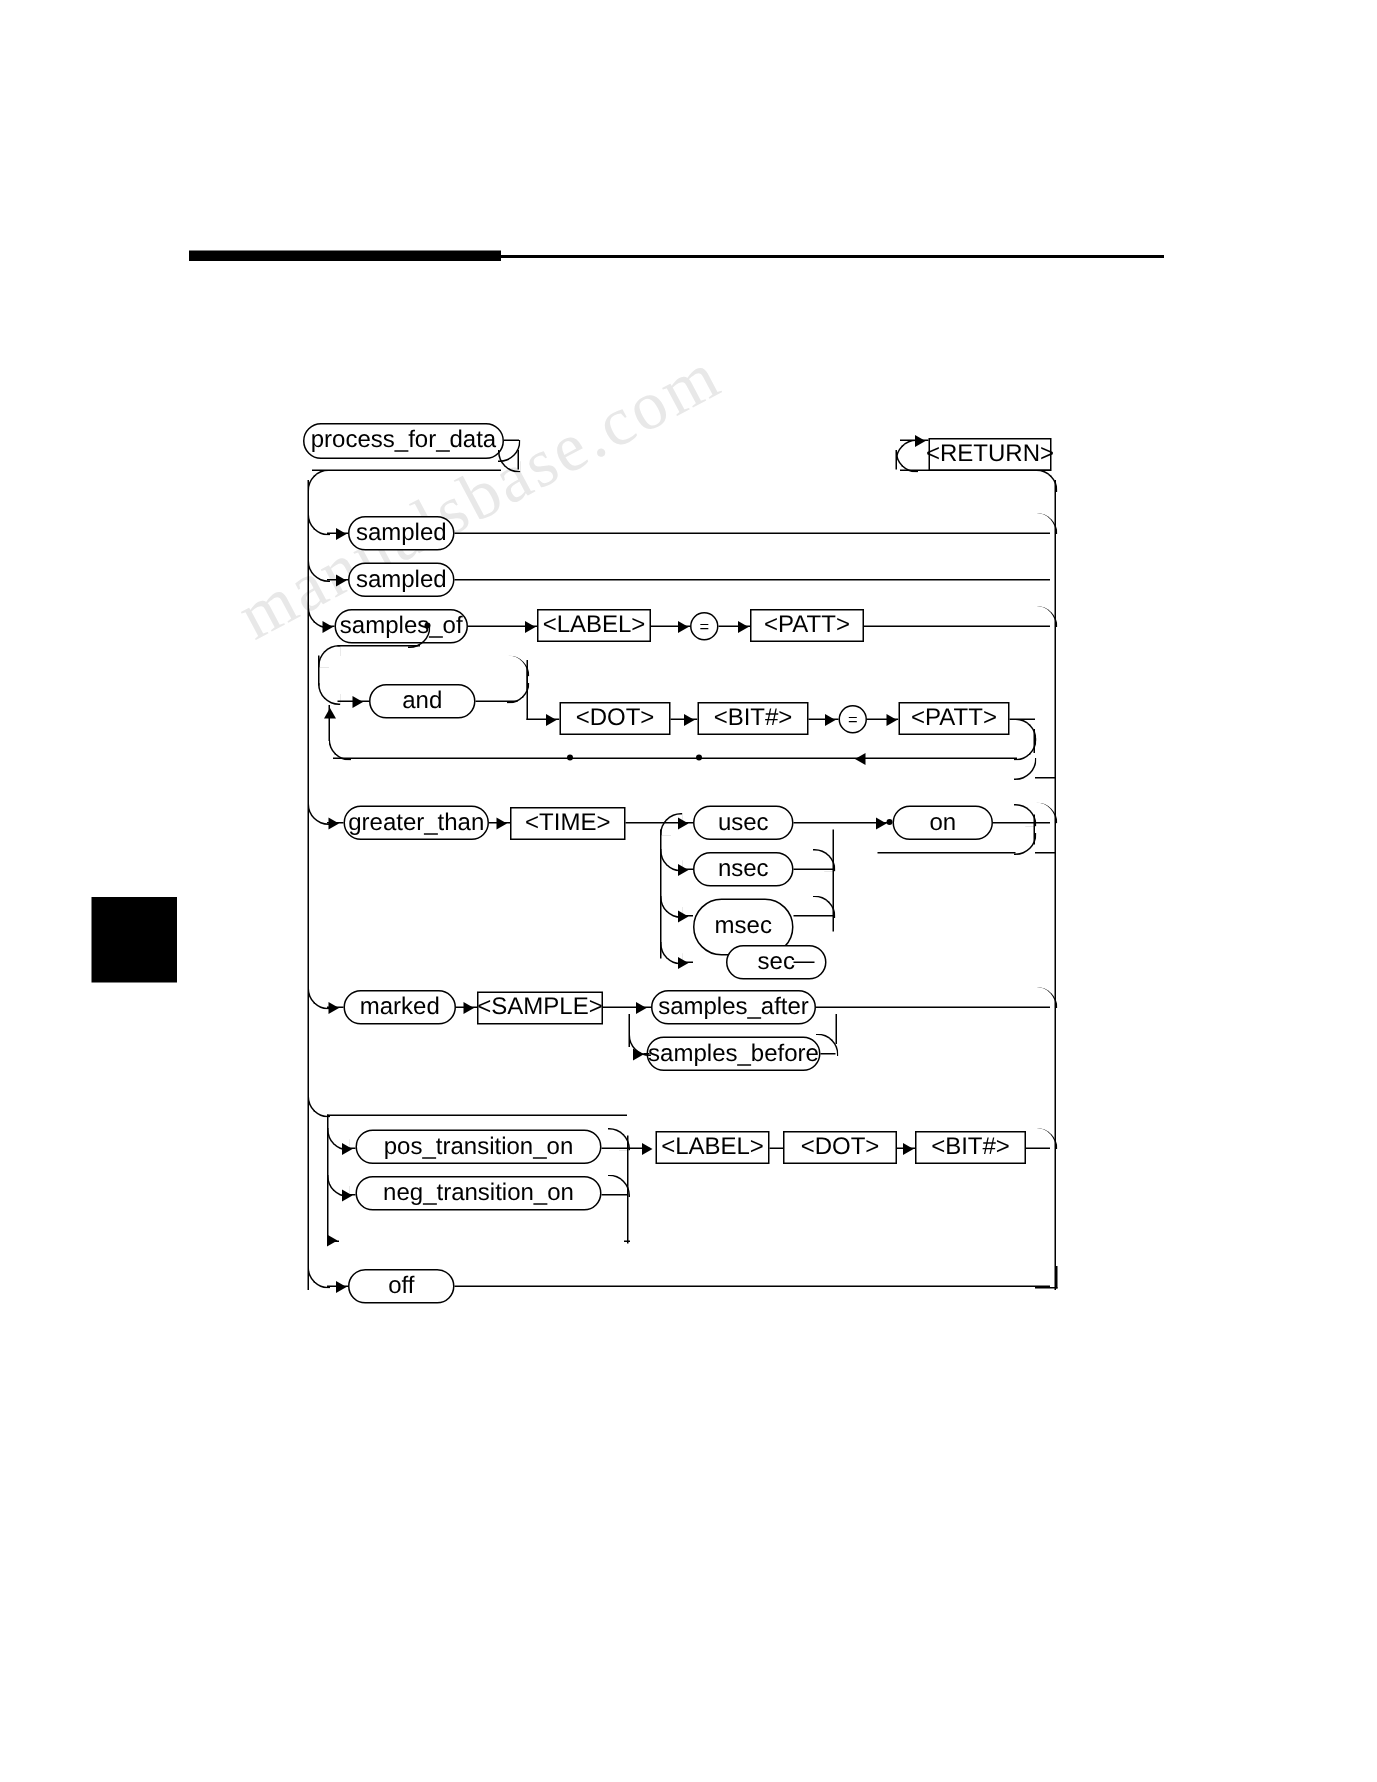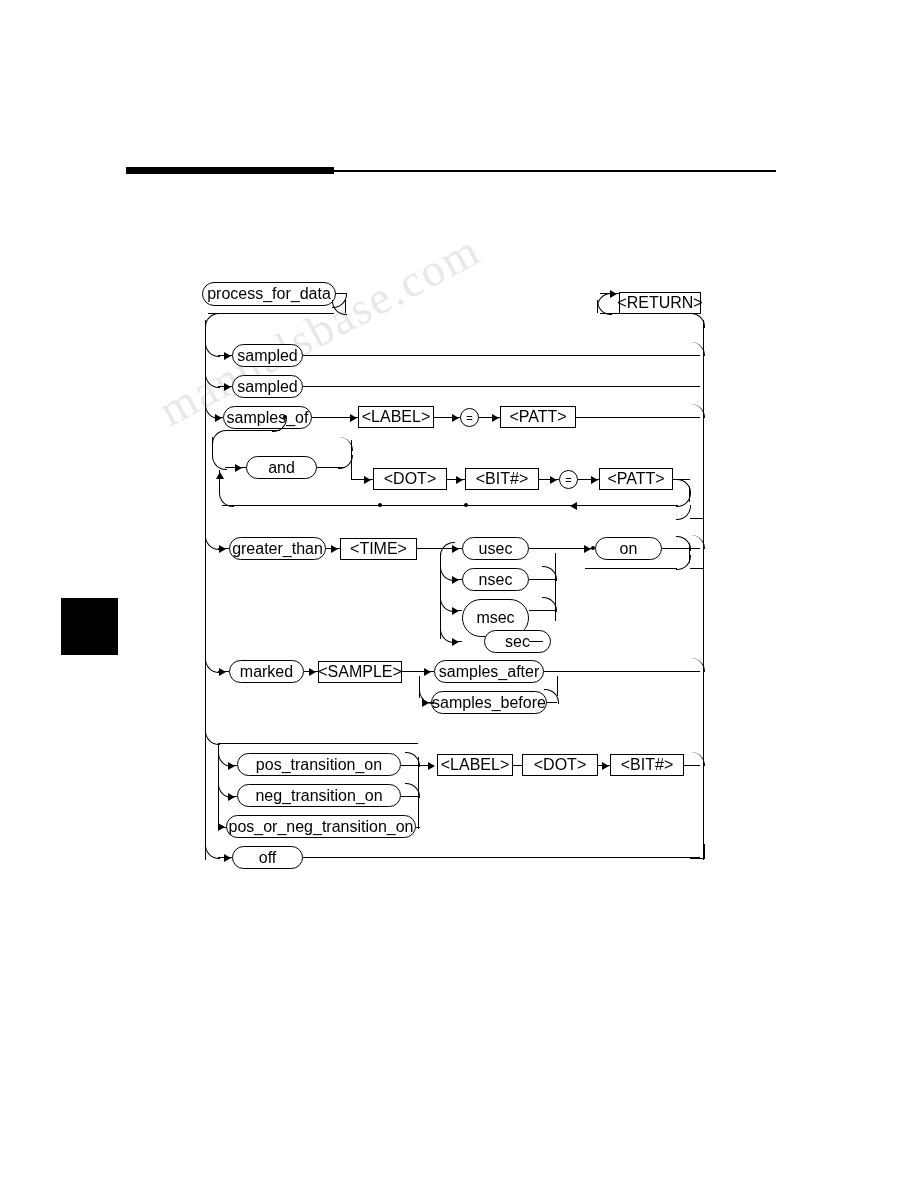--- a/index.html
+++ b/index.html
@@ -212,21 +212,20 @@
     <div class="arrow" style="left:422px;top:699px;"></div>
 
     <div class="h" style="left:544px;top:671px;width:156px;"></div>
     <div class="arc arc-tr" style="left:690px;top:658px;width:14px;height:14px;border-top:0;border-left:0;"></div>
     <div class="h" style="left:547px;top:702px;width:10px;"></div>
     <div class="arc arc-tr" style="left:544px;top:689px;width:14px;height:14px;border-left:0;border-bottom:0;"></div>
     <div class="v" style="left:557px;top:676px;height:20px;"></div>
 
     <div class="node oval" style="left:237px;top:753px;width:164px;height:23px;">pos_transition_on</div>
     <div class="node oval" style="left:237px;top:784px;width:164px;height:23px;">neg_transition_on</div>
-    <div class="node oval" style="left:226px;top:815px;width:190px;height:23px;">pos_or_neg_transition_on</div>
 
     <div class="arc arc-bl" style="left:205px;top:730px;width:14px;height:14px;"></div>
     <div class="h" style="left:218px;top:743px;width:200px;"></div>
     <div class="v" style="left:218px;top:743px;height:85px;"></div>
     <div class="arc arc-bl" style="left:218px;top:752px;width:14px;height:14px;border-top:0;border-right:0;"></div>
     <div class="h" style="left:231px;top:765px;width:6px;"></div>
     <div class="arrow" style="left:228px;top:762px;"></div>
     <div class="arc arc-bl" style="left:218px;top:783px;width:14px;height:14px;border-top:0;border-right:0;"></div>
     <div class="h" style="left:231px;top:796px;width:6px;"></div>
     <div class="arrow" style="left:228px;top:793px;"></div>

